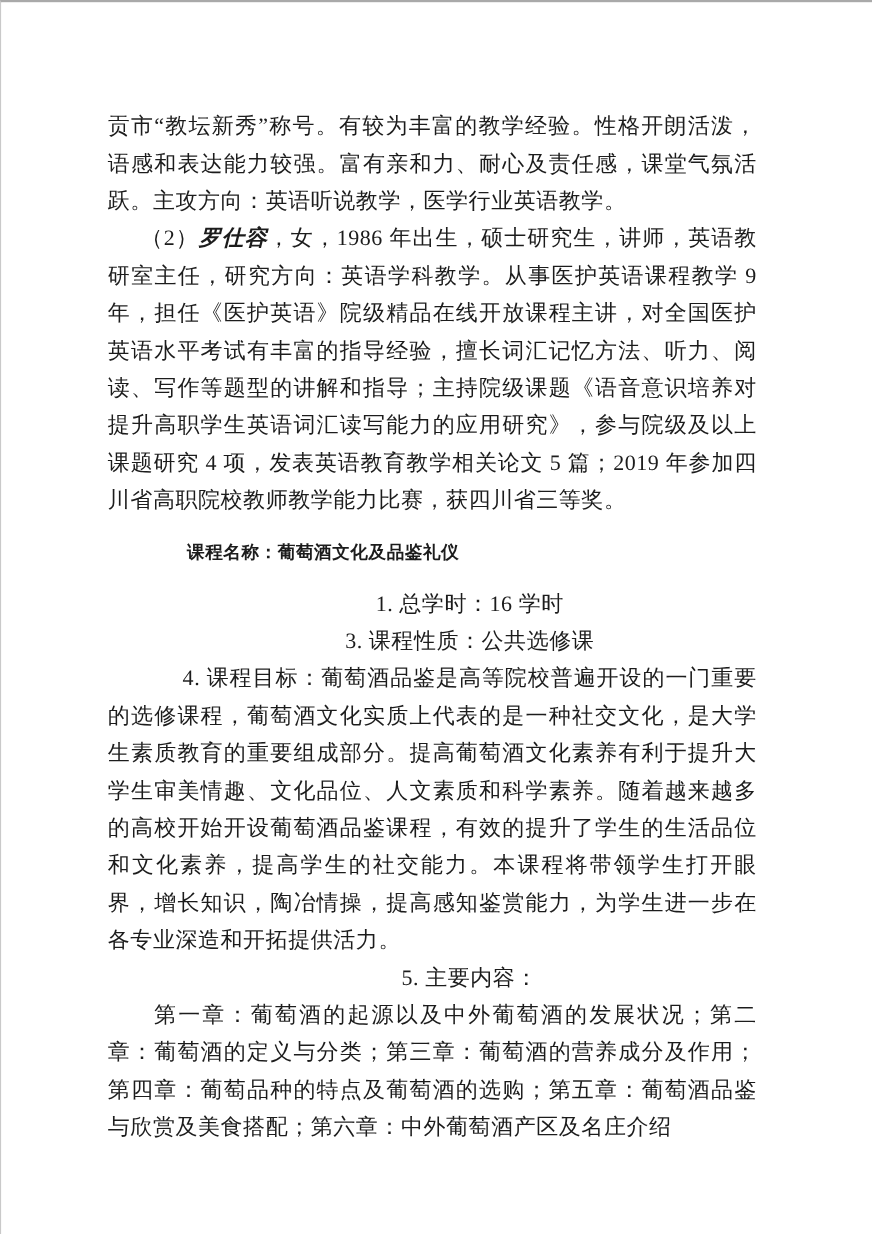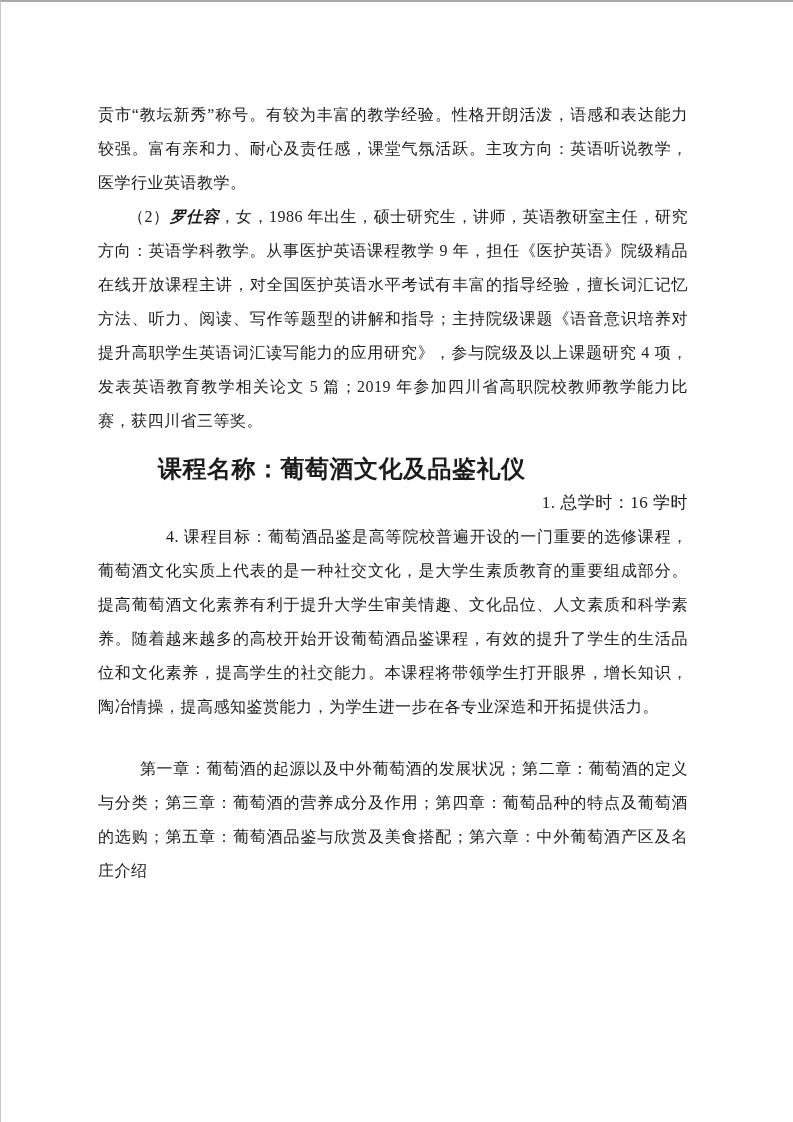--- a/index.html
+++ b/index.html
@@ -14,62 +14,64 @@
     color: #1c1c1c;
     overflow: hidden;
   }
   .page-content {
     width: 590px;
     margin-left: 97px;
     padding-top: 96px;
   }
   .para {
     margin: 0;
-    font-size: 16px;
+    font-size: 20px;
     line-height: 34px;
     text-align: justify;
     letter-spacing: 0.5px;
   }
   .para-continuation { text-indent: 0; }
   .para-bio { text-indent: 30px; }
   .course-title {
-    margin: 0;
+    margin: 12px;
     margin-top: 14px;
-    font-size: 24px;
+    font-size: 16px;
     line-height: 34px;
     font-weight: bold;
     text-indent: 60px;
     text-align: left;
     letter-spacing: 0.5px;
   }
   .course-item {
     margin: 0;
-    font-size: 17px;
+    font-size: 20px;
     line-height: 34px;
     text-indent: 68px;
-    text-align: right;
+    text-align: center;
     letter-spacing: 0.5px;
   }
   .para-objective { text-indent: 68px; }
-  .para-chapters { text-indent: 42px; margin-top: 28px; }
+  .para-chapters { text-indent: 42px; }
   .bold-name { font-weight: bold; font-style: italic; }
 </style>
 </head>
 <body>
 
 <div class="page-content">
 
   <p class="para para-continuation">贡市“教坛新秀”称号。有较为丰富的教学经验。性格开朗活泼，语感和表达能力较强。富有亲和力、耐心及责任感，课堂气氛活跃。主攻方向：英语听说教学，医学行业英语教学。</p>
 
   <p class="para para-bio"><span>（2）</span><span class="bold-name">罗仕容</span><span>，女，1986 年出生，硕士研究生，讲师，英语教研室主任，研究方向：英语学科教学。从事医护英语课程教学 9 年，担任《医护英语》院级精品在线开放课程主讲，对全国医护英语水平考试有丰富的指导经验，擅长词汇记忆方法、听力、阅读、写作等题型的讲解和指导；主持院级课题《语音意识培养对提升高职学生英语词汇读写能力的应用研究》，参与院级及以上课题研究 4 项，发表英语教育教学相关论文 5 篇；2019 年参加四川省高职院校教师教学能力比赛，获四川省三等奖。</span></p>
 
   <p class="course-title">课程名称：葡萄酒文化及品鉴礼仪</p>
 
   <p class="course-item">1. 总学时：16 学时</p>
 
 
+  <p class="course-item">3. 课程性质：公共选修课</p>
 
   <p class="para para-objective">4. 课程目标：葡萄酒品鉴是高等院校普遍开设的一门重要的选修课程，葡萄酒文化实质上代表的是一种社交文化，是大学生素质教育的重要组成部分。提高葡萄酒文化素养有利于提升大学生审美情趣、文化品位、人文素质和科学素养。随着越来越多的高校开始开设葡萄酒品鉴课程，有效的提升了学生的生活品位和文化素养，提高学生的社交能力。本课程将带领学生打开眼界，增长知识，陶冶情操，提高感知鉴赏能力，为学生进一步在各专业深造和开拓提供活力。</p>
 
+  <p class="course-item">5. 主要内容：</p>
 
   <p class="para para-chapters">第一章：葡萄酒的起源以及中外葡萄酒的发展状况；第二章：葡萄酒的定义与分类；第三章：葡萄酒的营养成分及作用；第四章：葡萄品种的特点及葡萄酒的选购；第五章：葡萄酒品鉴与欣赏及美食搭配；第六章：中外葡萄酒产区及名庄介绍</p>
 
 </div>
 
 </body></html>

